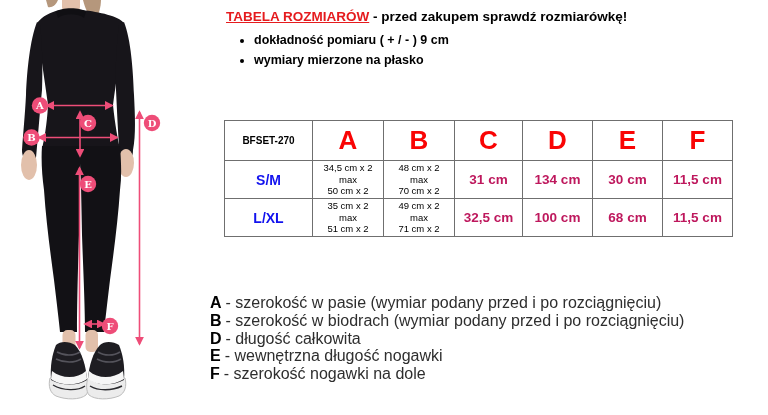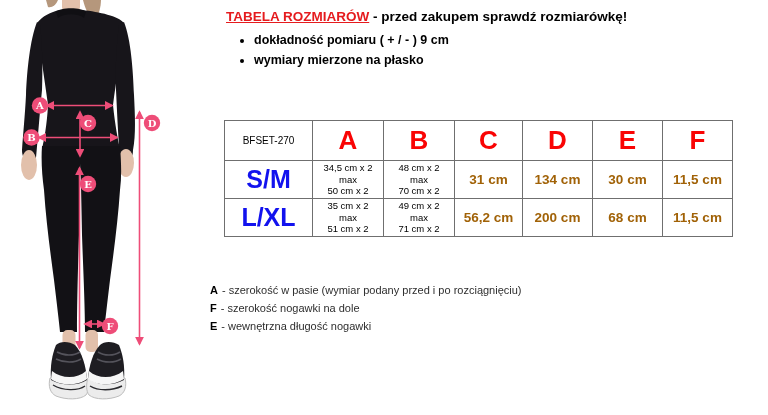--- a/index.html
+++ b/index.html
@@ -26,27 +26,27 @@
 
   table.size-table{
     position:absolute;left:224px;top:120px;border-collapse:collapse;table-layout:fixed;
     background:#fff;
   }
   .size-table td{
     border:1px solid var(--border-gray);text-align:center;vertical-align:middle;padding:0;
   }
   .size-table tr.h-head{height:40px;}
   .size-table tr.h-data{height:38px;}
-  .cell-code{font-size:10px;font-weight:normal;color:#000;margin-left:32px;}
+  .cell-code{font-size:10px;font-weight:bold;color:#000;margin-left:32px;}
   .cell-letter{font-size:26px;font-weight:bold;color:var(--letter-red);}
-  .cell-size{font-size:25px;font-weight:bold;color:var(--size-blue);}
+  .cell-size{font-size:14px;font-weight:bold;color:var(--size-blue);}
   .cell-range{font-size:9.5px;font-weight:normal;color:#000;white-space:pre-line;line-height:1.25;}
-  .cell-val{font-size:13.5px;font-weight:bold;color:#a16207;}
-
-  .legend{position:absolute;left:210px;top:282px;font-size:11px;color:var(--legend-gray);}
+  .cell-val{font-size:13.5px;font-weight:bold;color:#be185d;}
+
+  .legend{position:absolute;left:210px;top:294px;font-size:16px;color:var(--legend-gray);}
   .legend-row{line-height:17.8px;height:17.8px;white-space:nowrap;}
   .legend-row b{color:#000;margin-right:4px;}
 </style>
 </head>
 <body>
 
 <div class="figure">
   <svg viewBox="0 0 200 415" xmlns="http://www.w3.org/2000/svg">
     <defs>
       <marker id="arr" viewBox="0 0 10 10" refX="8" refY="5" markerWidth="5.5" markerHeight="5.5" orient="auto-start-reverse">
@@ -180,25 +180,27 @@
       <td class="cell-val">11,5 cm</td>
     </tr>
     <tr class="h-data">
       <td class="cell-size">L/XL</td>
       <td class="cell-range">35 cm x 2
 max
 51 cm x 2</td>
       <td class="cell-range">49 cm x 2
 max
 71 cm x 2</td>
-      <td class="cell-val">56,2 cm</td>
-      <td class="cell-val">200 cm</td>
+      <td class="cell-val">32,5 cm</td>
+      <td class="cell-val">100 cm</td>
       <td class="cell-val">68 cm</td>
       <td class="cell-val">11,5 cm</td>
     </tr>
   </tbody>
 </table>
 
 <div class="legend">
   <div class="legend-row"><b>A</b><span>- szerokość w pasie (wymiar podany przed i po rozciągnięciu)</span></div>
+  <div class="legend-row"><b>B</b><span>- szerokość w biodrach (wymiar podany przed i po rozciągnięciu)</span></div>
+  <div class="legend-row"><b>D</b><span>- długość całkowita</span></div>
+  <div class="legend-row"><b>E</b><span>- wewnętrzna długość nogawki</span></div>
   <div class="legend-row"><b>F</b><span>- szerokość nogawki na dole</span></div>
-  <div class="legend-row"><b>E</b><span>- wewnętrzna długość nogawki</span></div>
 </div>
 
 </body></html>

